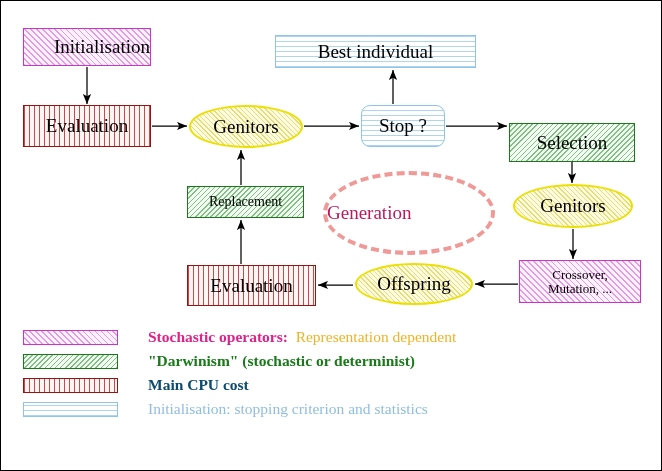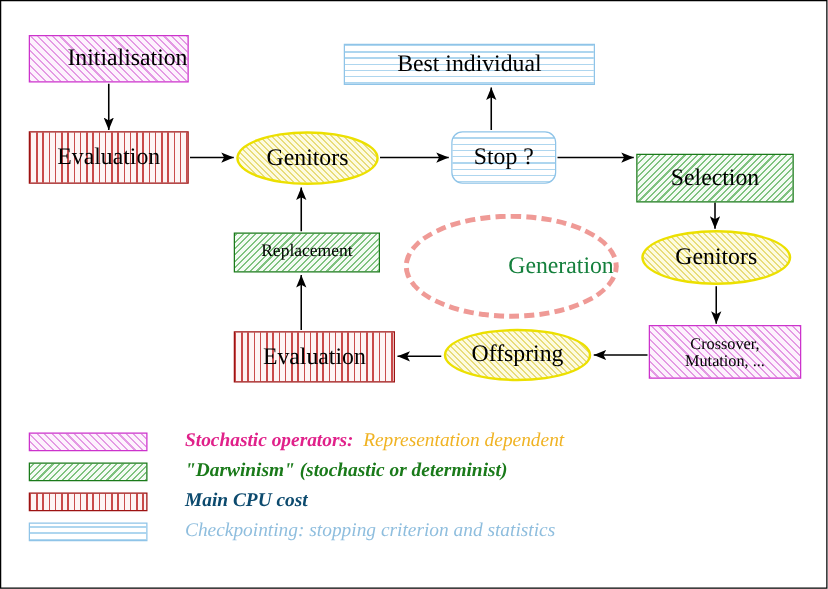--- a/index.html
+++ b/index.html
@@ -43,25 +43,25 @@
   .fill-yellow{
     border:2px solid #ece000;
     background-color:#fdfbe0;
     background-image:repeating-linear-gradient(45deg,
       #e8dc7a 0px,#e8dc7a 1px,rgba(255,255,255,0) 1px,rgba(255,255,255,0) 3.4px);
   }
   .rounded{border-radius:9px;}
   .ellipse{border-radius:50%;}
   .gen-ellipse{
     position:absolute;border:4px dashed #ef9a96;border-radius:50%;
-    display:flex;align-items:center;justify-content:flex-end;
-    color:#15803d;box-sizing:border-box;background:transparent;
+    display:flex;align-items:center;justify-content:flex-start;
+    color:#be185d;box-sizing:border-box;background:transparent;
   }
   
-  #legend{position:absolute;left:22px;top:340px;width:620px;font-style:italic;}
+  #legend{position:absolute;left:22px;top:324px;width:620px;}
   .legend-row{display:flex;align-items:center;height:24px;}
   .swatch{width:95px;height:15px;box-sizing:border-box;flex:0 0 95px;}
   .legend-text{margin-left:30px;font-size:15.5px;line-height:1;white-space:pre;}
   .lg-magenta{color:#e0218a;font-weight:bold;}
   .lg-gold{color:#f0b323;}
   .lg-green{color:#1a7a1a;font-weight:bold;}
   .lg-red{color:#0c4a6e;font-weight:bold;}
   .lg-blue{color:#8fbede;}
   .nowrap{white-space:pre;}
 </style>
@@ -127,15 +127,15 @@
     <div class="legend-row">
       <div class="swatch fill-green"></div>
       <div class="legend-text"><span class="lg-green nowrap">"Darwinism" (stochastic or determinist)</span></div>
     </div>
     <div class="legend-row">
       <div class="swatch fill-red"></div>
       <div class="legend-text"><span class="lg-red nowrap">Main CPU cost</span></div>
     </div>
     <div class="legend-row">
       <div class="swatch fill-blue"></div>
-      <div class="legend-text"><span class="lg-blue nowrap">Checkpointing: stopping criterion and statistics</span></div>
+      <div class="legend-text"><span class="lg-blue nowrap">Initialisation: stopping criterion and statistics</span></div>
     </div>
   </div>
 
 </body></html>

